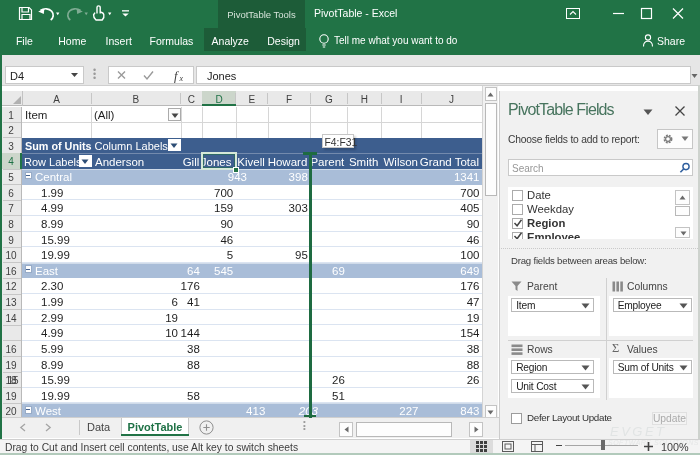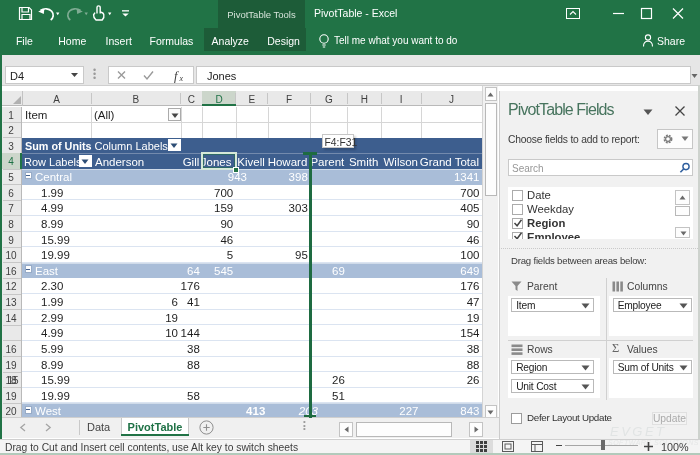--- a/index.html
+++ b/index.html
@@ -276,21 +276,21 @@
 <div class="ab" style="left:22px;top:402.47px;width:460px;height:1px;background:#dbe4f1;"></div>
 <div class="tx" style="left:41px;top:389.84000000000003px;font-size:11.5px;color:#1f1f1f;">19.99</div>
 <div class="tx" style="left:119.80000000000001px;top:389.84000000000003px;width:80px;text-align:right;font-size:11.5px;color:#1f1f1f;">58</div>
 <div class="tx" style="left:264.8px;top:389.84000000000003px;width:80px;text-align:right;font-size:11.5px;color:#1f1f1f;">51</div>
 <div class="tx" style="left:399.5px;top:389.84000000000003px;width:80px;text-align:right;font-size:11.5px;color:#1f1f1f;margin-top:20px;">101</div>
 <div class="ab" style="left:22px;top:403.47px;width:460px;height:13.229999999999961px;background:#a9bdd8;"></div>
 <div class="ab" style="left:22px;top:403.47px;width:460px;height:1px;background:rgba(255,255,255,0.45);"></div>
 <div class="ab" style="left:24.5px;top:406.07000000000005px;width:7.5px;height:7.5px;background:#fff;border:1px solid #97abc7;box-sizing:border-box;"></div>
 <div class="ab" style="left:26.2px;top:409.27000000000004px;width:4.2px;height:1.1px;background:#44618e;"></div>
 <div class="tx" style="left:35px;top:405.47px;font-size:11.5px;color:#fff;">West</div>
-<div class="tx" style="left:185.3px;top:405.47px;width:80px;text-align:right;font-size:11.5px;color:#fff;font-weight:bold;">413</div>
+<div class="tx" style="left:185.3px;top:405.47px;width:80px;text-align:right;font-size:11.5px;color:#fff;">413</div>
 <div class="tx" style="left:298.8px;top:405.47px;width:80px;text-align:left;font-size:11.5px;color:#fff;font-style:italic;">203</div>
 <div class="tx" style="left:338.5px;top:405.47px;width:80px;text-align:right;font-size:11.5px;color:#fff;">227</div>
 <div class="tx" style="left:399.5px;top:405.47px;width:80px;text-align:right;font-size:11.5px;color:#fff;">843</div>
 <div class="tx" style="left:25px;top:108.5px;font-size:11.5px;color:#1f1f1f;">Item</div>
 <div class="tx" style="left:94px;top:108.5px;font-size:11.5px;color:#1f1f1f;">(All)</div>
 <div class="ab" style="left:167.5px;top:107.7px;width:13.5px;height:13.3px;background:#fbfbfb;border:1px solid #ababab;box-sizing:border-box;"></div>
 <svg class="ab" style="left:170.5px;top:112.5px" width="9" height="6">
     <path d="M0.5 0.5 l7 0 -3.5 4.5 z" fill="#444"></path>
   </svg>
 <div class="ab" style="left:201.3px;top:152.39px;width:35.4px;height:17.630000000000003px;border:2px solid #d5e8d8;box-sizing:border-box;box-shadow:inset 0 0 0 1px rgba(33,115,70,0.55);"></div>

